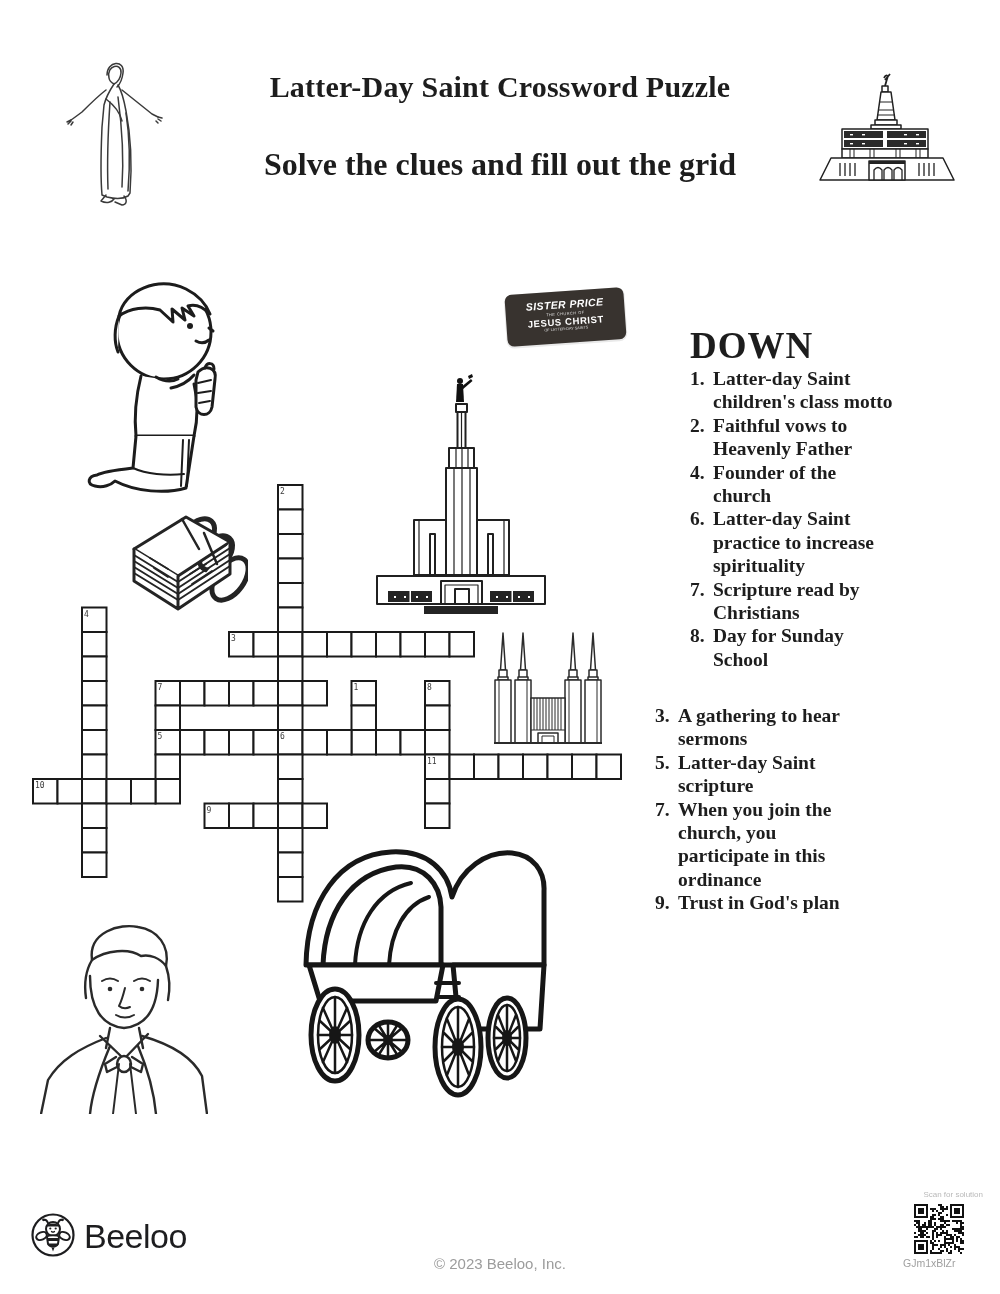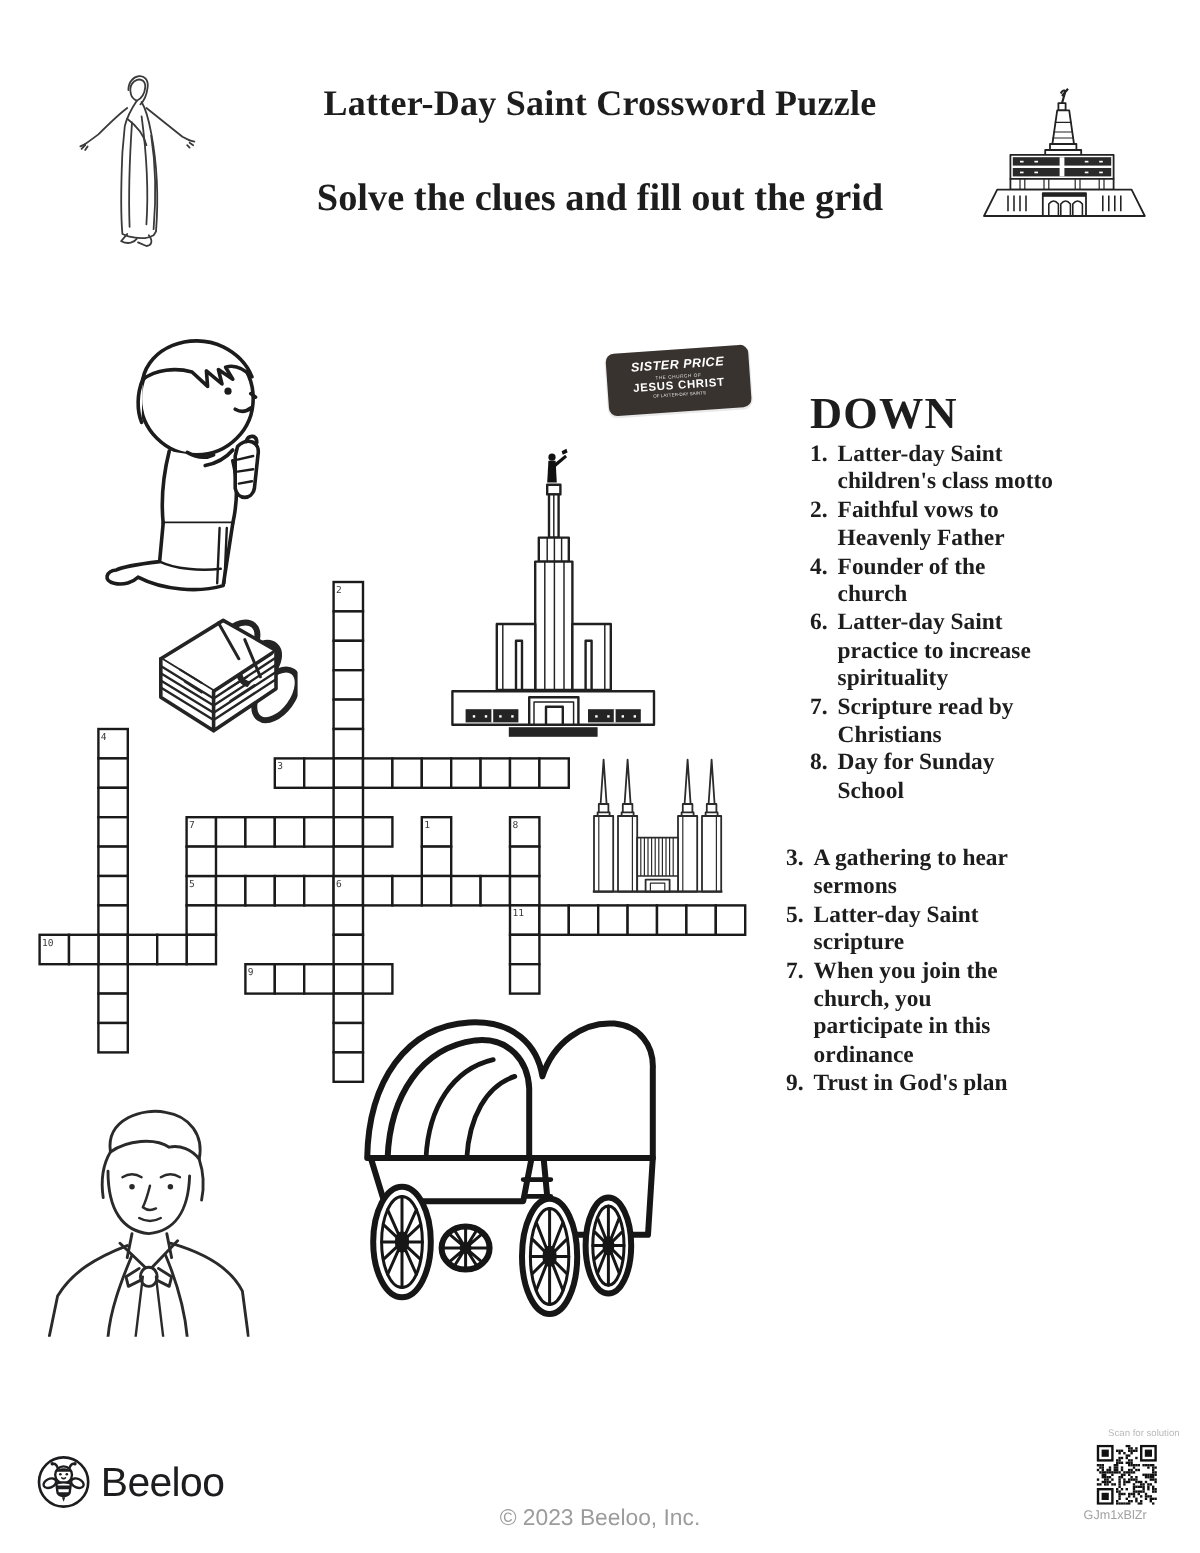--- a/index.html
+++ b/index.html
@@ -18,21 +18,21 @@
   .name-tag{position:absolute;left:506px;top:291px;width:119px;height:52px;background:#38332f;
         border-radius:7px;transform:rotate(-4deg);color:#fff;text-align:center;
         box-shadow:0 1px 0 1px #e9e9e9;font-family:"Liberation Sans",sans-serif;}
   .tag1{font-style:italic;font-weight:700;font-size:10.5px;margin-top:7px;letter-spacing:.4px;}
   .tag2{font-size:4px;letter-spacing:.4px;color:#ddd;margin-top:1px;}
   .tag3{font-size:9.5px;font-weight:700;letter-spacing:.6px;}
   .tag4{font-size:3.8px;color:#ddd;}
   .brand-text{position:absolute;left:84px;top:1217px;font-family:"Liberation Sans",sans-serif;
         font-weight:400;font-size:34px;color:#1d1d1f;letter-spacing:-.5px;}
   .copyright{position:absolute;left:0;top:1255px;width:100%;text-align:center;
-        font-family:"Liberation Sans",sans-serif;font-size:19px;color:#9c9c9c;}
+        font-family:"Liberation Sans",sans-serif;font-size:15px;color:#9c9c9c;}
   .qr-caption{position:absolute;left:903px;top:1190px;width:80px;text-align:right;
         font-family:"Liberation Sans",sans-serif;font-size:8px;color:#b9b9b9;}
   .qr-label{position:absolute;left:903px;top:1257px;width:80px;
         font-family:"Liberation Sans",sans-serif;font-size:10.5px;color:#9f9f9f;}
   svg{display:block;}
 </style>
 </head>
 <body>
 
 <div class="page">
@@ -345,21 +345,21 @@
       <text x="59.00" y="138.50" font-family="&quot;DejaVu Sans Mono&quot;, monospace" font-size="8" fill="#3a3a3a">4</text>
       <text x="132.50" y="261.00" font-family="&quot;DejaVu Sans Mono&quot;, monospace" font-size="8" fill="#3a3a3a">5</text>
       <text x="255.00" y="261.00" font-family="&quot;DejaVu Sans Mono&quot;, monospace" font-size="8" fill="#3a3a3a">6</text>
       <text x="132.50" y="212.00" font-family="&quot;DejaVu Sans Mono&quot;, monospace" font-size="8" fill="#3a3a3a">7</text>
       <text x="402.00" y="212.00" font-family="&quot;DejaVu Sans Mono&quot;, monospace" font-size="8" fill="#3a3a3a">8</text>
       <text x="181.50" y="334.50" font-family="&quot;DejaVu Sans Mono&quot;, monospace" font-size="8" fill="#3a3a3a">9</text>
       <text x="10.00" y="310.00" font-family="&quot;DejaVu Sans Mono&quot;, monospace" font-size="8" fill="#3a3a3a">10</text>
       <text x="402.00" y="285.50" font-family="&quot;DejaVu Sans Mono&quot;, monospace" font-size="8" fill="#3a3a3a">11</text>
     </svg>
 
-  <div class="clues clues-down abs" style="left:675px;top:326px">
+  <div class="clues clues-down abs" style="left:690px;top:326px">
     <div class="clues-heading">DOWN</div>
     <div class="clue-list" id="down-list">
         <div class="clue" style="padding-left: 23px;"><span class="clue-num">1.</span>Latter-day Saint<br>children's class motto</div>
         <div class="clue" style="padding-left: 23px;"><span class="clue-num">2.</span>Faithful vows to<br>Heavenly Father</div>
         <div class="clue" style="padding-left: 23px;"><span class="clue-num">4.</span>Founder of the<br>church</div>
         <div class="clue" style="padding-left: 23px;"><span class="clue-num">6.</span>Latter-day Saint<br>practice to increase<br>spirituality</div>
         <div class="clue" style="padding-left: 23px;"><span class="clue-num">7.</span>Scripture read by<br>Christians</div>
         <div class="clue" style="padding-left: 23px;"><span class="clue-num">8.</span>Day for Sunday<br>School</div>
       </div>
   </div>

